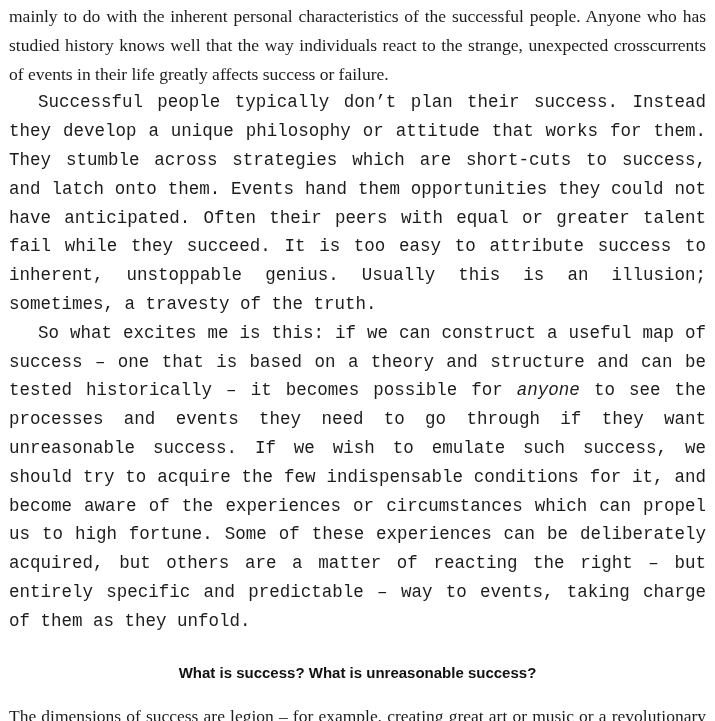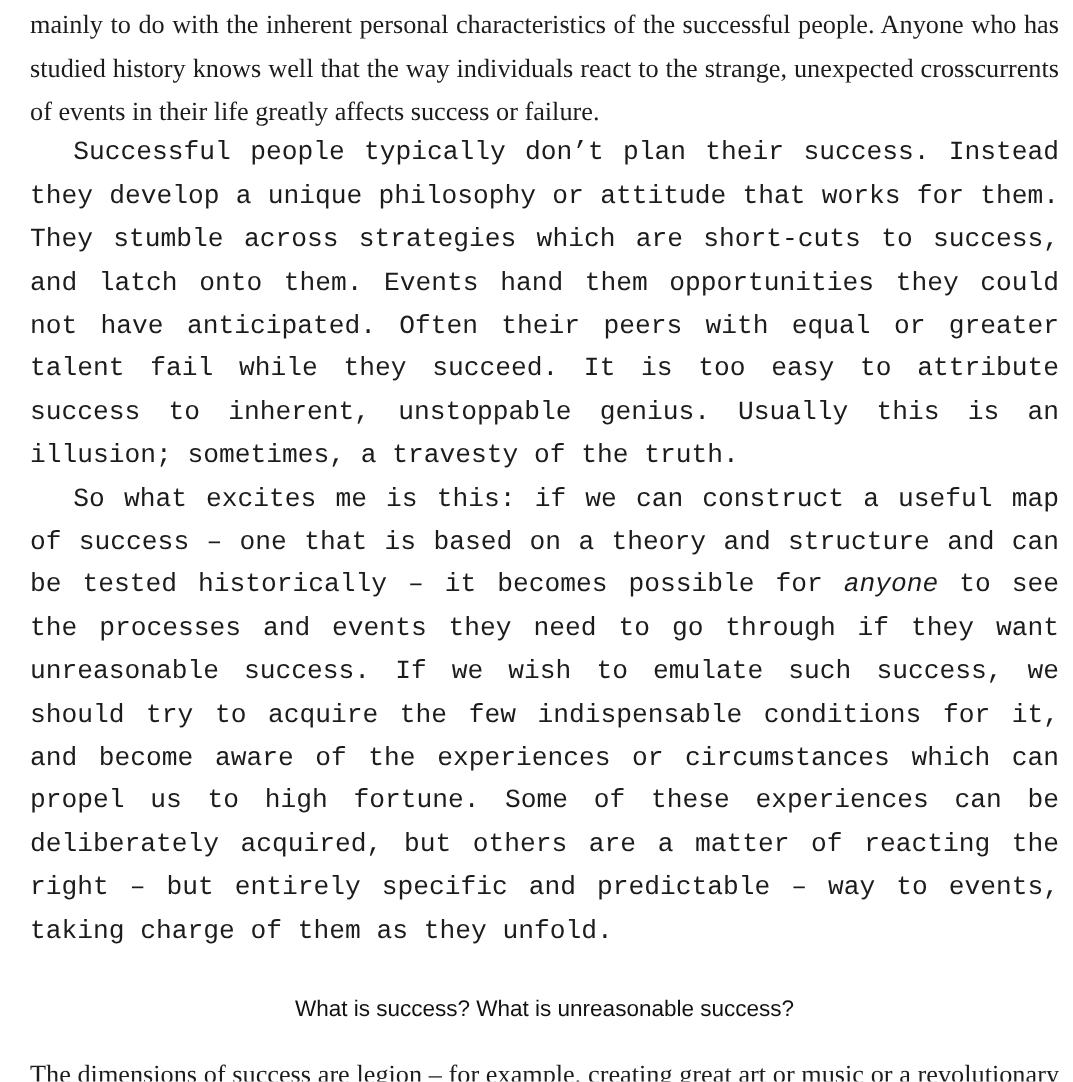--- a/index.html
+++ b/index.html
@@ -10,21 +10,21 @@
   body {
     width: 715px;
     height: 721px;
     overflow: hidden;
     color: #1c1c1c;
   }
   .page {
     box-sizing: border-box;
     width: 715px;
     height: 721px;
-    padding: 2px 9px 0 20px;
+    padding: 2px 9px 0 9px;
     font-family: "Liberation Serif", "DejaVu Serif", serif;
     font-size: 17.5px;
     line-height: 28.8px;
   }
   p.body-para {
     margin: 0;
     text-align: justify;
     hyphens: auto;
     -webkit-hyphens: auto;
   }
@@ -33,21 +33,21 @@
     font-family: Liberation Mono, monospace;
   }
   .italic {
     font-style: italic;
   }
   h2.section-heading {
     margin: 27px 0 19px 0;
     text-align: center;
     font-family: "Liberation Sans", "DejaVu Sans", sans-serif;
     font-size: 15px;
-    font-weight: 400;
+    font-weight: 700;
     color: #111111;
     line-height: 20px;
   }
 </style>
 </head>
 <body>
 
 <div class="page">
 
   <p class="body-para">

